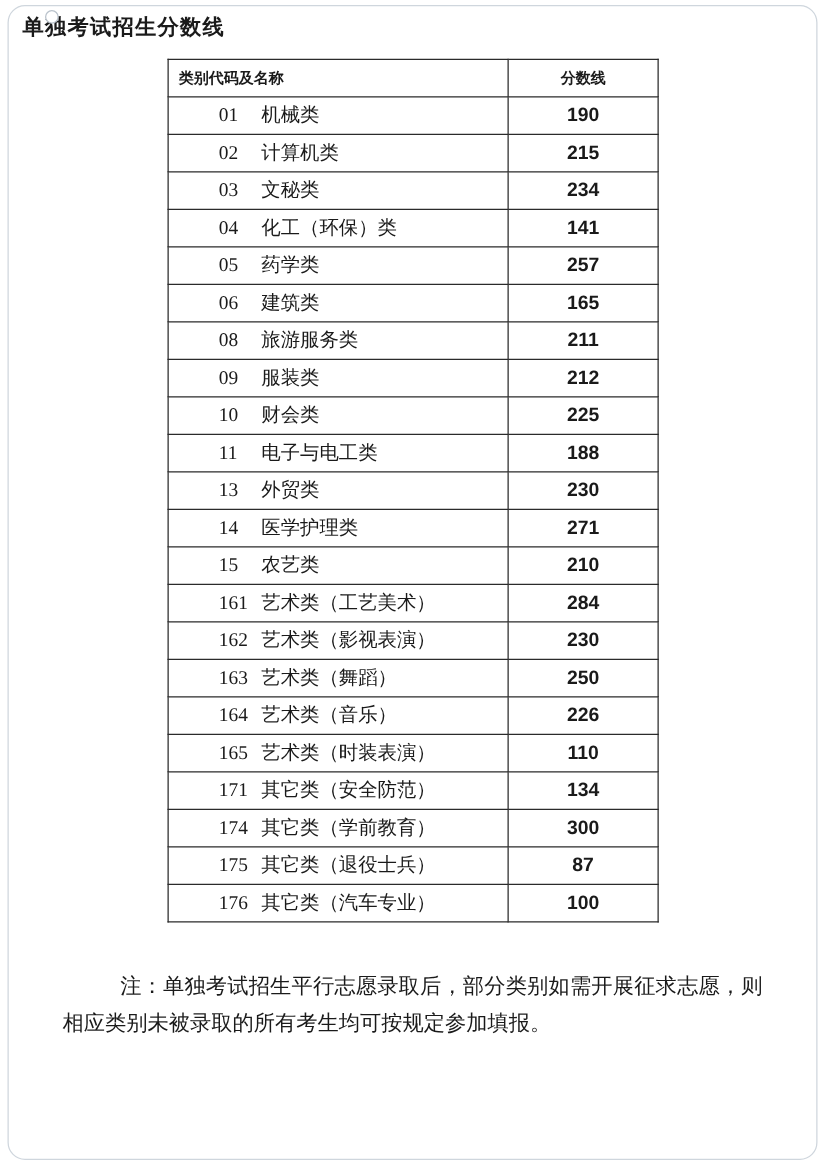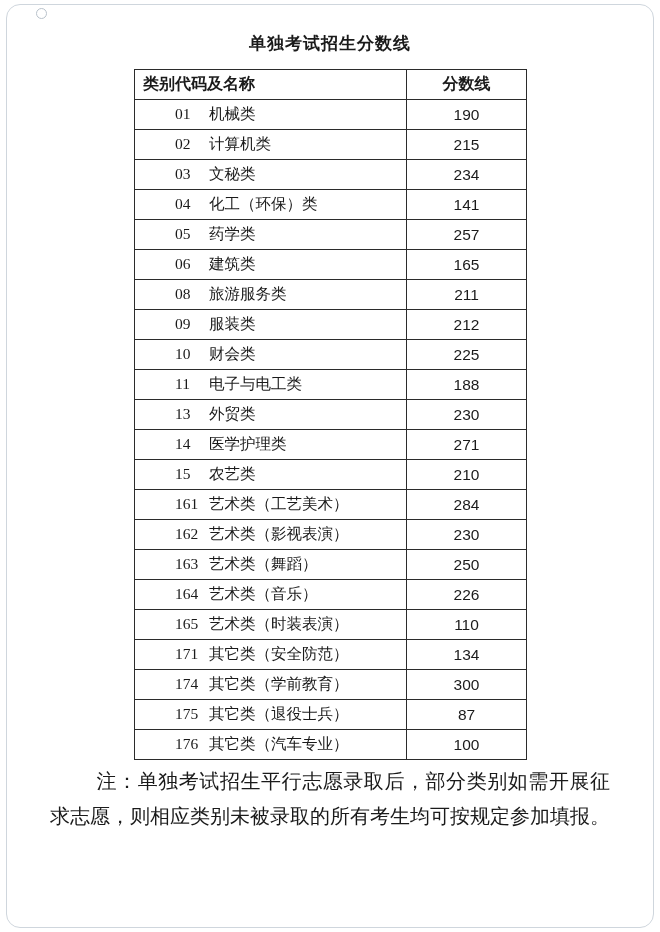--- a/index.html
+++ b/index.html
@@ -37,25 +37,24 @@
     position: absolute;
     left: 36px;
     top: 8px;
     width: 9px;
     height: 9px;
     border: 1px solid #b9c2cb;
     border-radius: 50%;
     background: #ffffff;
   }
   .doc-title {
-    text-align: center;
     font-size: 17px;
     font-weight: bold;
     letter-spacing: 1px;
-    padding-top: 32px;
+    padding-top: 10px;
     padding-bottom: 14px;
     font-family: "Liberation Sans", "DejaVu Sans", sans-serif;
   }
   .table-wrap {
     width: 392px;
     margin: 0 auto;
   }
   table.score-table {
     border-collapse: collapse;
     width: 100%;
@@ -65,21 +64,21 @@
   table.score-table td {
     border: 1px solid #2b2b2b;
     height: 30px;
     font-size: 15.5px;
     padding: 0 8px;
     box-sizing: border-box;
   }
   table.score-table th {
     font-weight: bold;
     font-family: "Liberation Sans", "DejaVu Sans", sans-serif;
-    font-size: 16px;
+    font-size: 12px;
   }
   table.score-table th.col-name,
   table.score-table td.col-name {
     text-align: left;
     width: 272px;
   }
   table.score-table th.col-score,
   table.score-table td.col-score {
     text-align: center;
     width: 120px;
@@ -87,29 +86,29 @@
   td.col-name .code {
     display: inline-block;
     min-width: 30px;
     margin-left: 32px;
   }
   td.col-name .label {
     display: inline-block;
     margin-left: 4px;
   }
   td.col-score {
-    font-weight: normal;
+    font-weight: bold;
     font-family: "Liberation Sans", "DejaVu Sans", sans-serif;
     font-size: 16px;
     margin-top: 36px;
   }
   .note {
-    margin: 4px auto 0 auto;
+    margin: 36px auto 0 auto;
     width: 560px;
-    font-size: 20px;
+    font-size: 17px;
     line-height: 1.75;
     text-align: justify;
   }
   .note .indent {
     display: inline-block;
     width: 46px;
   }
 </style>
 </head>
 <body>

